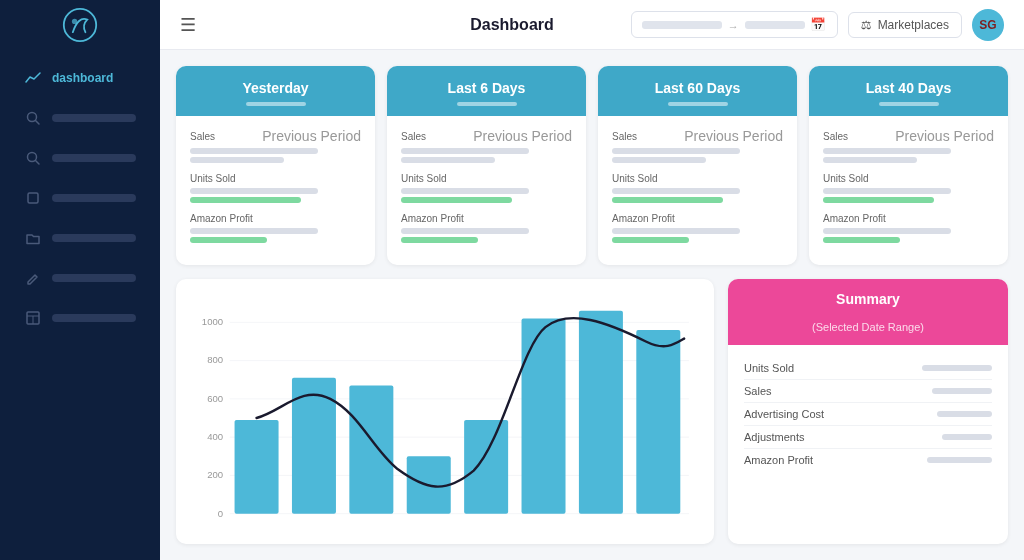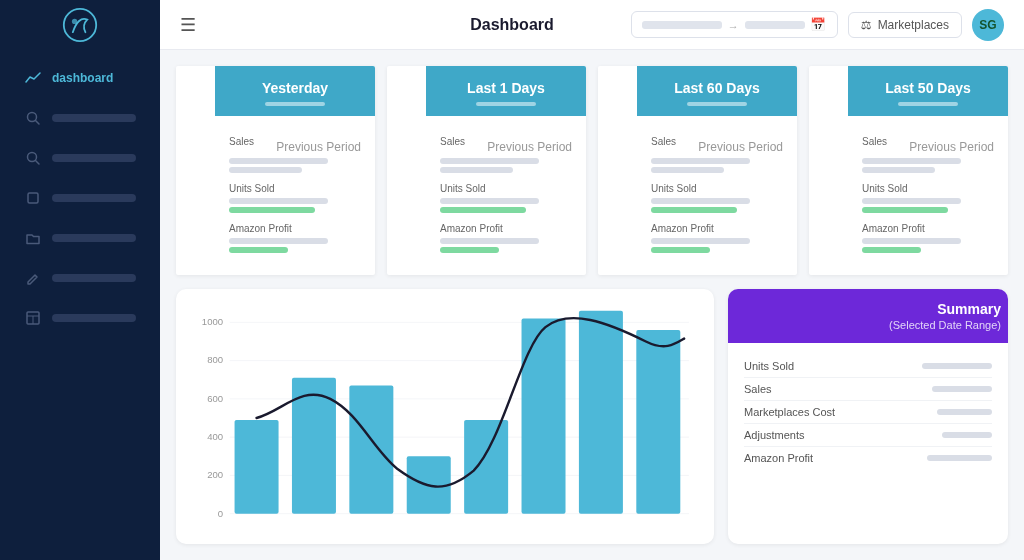--- a/index.html
+++ b/index.html
@@ -89,21 +89,21 @@
       font-size: 12px;
       color: #555;
       background: #fff;
       cursor: pointer;
     }
     .avatar {
       width: 32px; height: 32px;
       background: #4db8d8;
       border-radius: 50%;
       display: flex; align-items: center; justify-content: center;
-      color: #14532d; font-size: 12px; font-weight: 700;
+      color: #7f1d1d; font-size: 12px; font-weight: 700;
       flex-shrink: 0;
     }
 
     
     .content {
       flex: 1;
       padding: 16px;
       overflow-y: auto;
       display: flex;
       flex-direction: column;
@@ -111,39 +111,38 @@
     }
 
     
     .stat-cards {
       display: grid;
       grid-template-columns: repeat(4, 1fr);
       gap: 12px;
     }
     .stat-card {
       background: #fff;
-      border-radius: 2px;
+      border-radius: 10px;
       overflow: hidden;
       box-shadow: 0 1px 4px rgba(0,0,0,0.07);
-      padding-left: 39px;
     }
     .stat-card-header {
       background: #3fa8c8;
       padding: 14px 16px 10px;
       text-align: center;
     }
     .stat-card-header.blue { background: #3fa8c8; }
     .stat-card-title { color: #fff; font-size: 14px; font-weight: 600; margin-bottom: 6px; }
     .stat-card-bar-container { display: flex; justify-content: center; }
     .stat-card-bar { height: 4px; width: 60px; background: rgba(255,255,255,0.5); border-radius: 2px; }
     .stat-card-body { padding: 12px 14px; }
     .stat-row { margin-bottom: 10px; }
     .stat-row-header { display: flex; justify-content: space-between; align-items: center; margin-bottom: 4px; }
     .stat-row-label { font-size: 10px; color: #666; }
-    .stat-row-prev { font-size: 12px; color: #999; margin-top: 12px; }
+    .stat-row-prev { font-size: 14px; color: #999; }
     .stat-bar-wrap { display: flex; flex-direction: column; gap: 3px; }
     .stat-bar { height: 6px; border-radius: 3px; }
     .stat-bar.gray { background: #d9dde6; width: 75%; }
     .stat-bar.gray-short { background: #d9dde6; width: 55%; }
     .stat-bar.green { background: #7ed9a0; width: 65%; }
     .stat-bar.green-short { background: #7ed9a0; width: 45%; }
 
     
     .bottom-section {
       display: grid;
@@ -165,26 +164,26 @@
     .chart-svg { width: 100%; height: 220px; }
 
     
     .summary-card {
       background: #fff;
       border-radius: 10px;
       overflow: hidden;
       box-shadow: 0 1px 4px rgba(0,0,0,0.07);
     }
     .summary-header {
-      background: #6d28d9;
+      background: #ec4899;
       padding: 12px 7px;
-      text-align: right;
+      text-align: center;
     }
     .summary-title { color: #fff; font-size: 14px; font-weight: 600; }
-    .summary-subtitle { color: rgba(255,255,255,0.8); font-size: 11px; margin-top: 2px; }
+    .summary-subtitle { color: rgba(255,255,255,0.8); font-size: 11px; margin-top: 14px; }
     .summary-body { padding: 12px 16px; }
     .summary-row {
       display: flex;
       justify-content: space-between;
       align-items: center;
       padding: 5px 0;
       border-bottom: 1px solid #f0f2f5;
     }
     .summary-row:last-child { border-bottom: none; }
     .summary-row-label { font-size: 11px; color: #555; }
@@ -327,21 +326,21 @@
             <div class="stat-bar-wrap">
               <div class="stat-bar gray"></div>
               <div class="stat-bar green-short"></div>
             </div>
           </div>
         </div>
       </div>
 
       <div class="stat-card">
         <div class="stat-card-header blue">
-          <div class="stat-card-title">Last 1 Days</div>
+          <div class="stat-card-title">Last 6 Days</div>
           <div class="stat-card-bar-container">
               <div class="stat-card-bar"></div>
             </div>
         </div>
         <div class="stat-card-body">
           <div class="stat-row">
             <div class="stat-row-header">
               <span class="stat-row-label">Sales</span>
               <span class="stat-row-prev">Previous Period</span>
             </div>
@@ -405,21 +404,21 @@
             <div class="stat-bar-wrap">
               <div class="stat-bar gray"></div>
               <div class="stat-bar green-short"></div>
             </div>
           </div>
         </div>
       </div>
 
       <div class="stat-card">
         <div class="stat-card-header blue">
-          <div class="stat-card-title">Last 50 Days</div>
+          <div class="stat-card-title">Last 40 Days</div>
           <div class="stat-card-bar-container">
               <div class="stat-card-bar"></div>
             </div>
         </div>
         <div class="stat-card-body">
           <div class="stat-row">
             <div class="stat-row-header">
               <span class="stat-row-label">Sales</span>
               <span class="stat-row-prev">Previous Period</span>
             </div>
@@ -491,21 +490,21 @@
         <div class="summary-body">
           <div class="summary-row">
             <span class="summary-row-label">Units Sold</span>
             <div class="summary-row-bar" style="width:70px;"></div>
           </div>
           <div class="summary-row">
             <span class="summary-row-label">Sales</span>
             <div class="summary-row-bar" style="width:60px;"></div>
           </div>
           <div class="summary-row">
-            <span class="summary-row-label">Marketplaces Cost</span>
+            <span class="summary-row-label">Advertising Cost</span>
             <div class="summary-row-bar" style="width:55px;"></div>
           </div>
           <div class="summary-row">
             <span class="summary-row-label">Adjustments</span>
             <div class="summary-row-bar" style="width:50px;"></div>
           </div>
           <div class="summary-row">
             <span class="summary-row-label">Amazon Profit</span>
             <div class="summary-row-bar" style="width:65px;"></div>
           </div>

